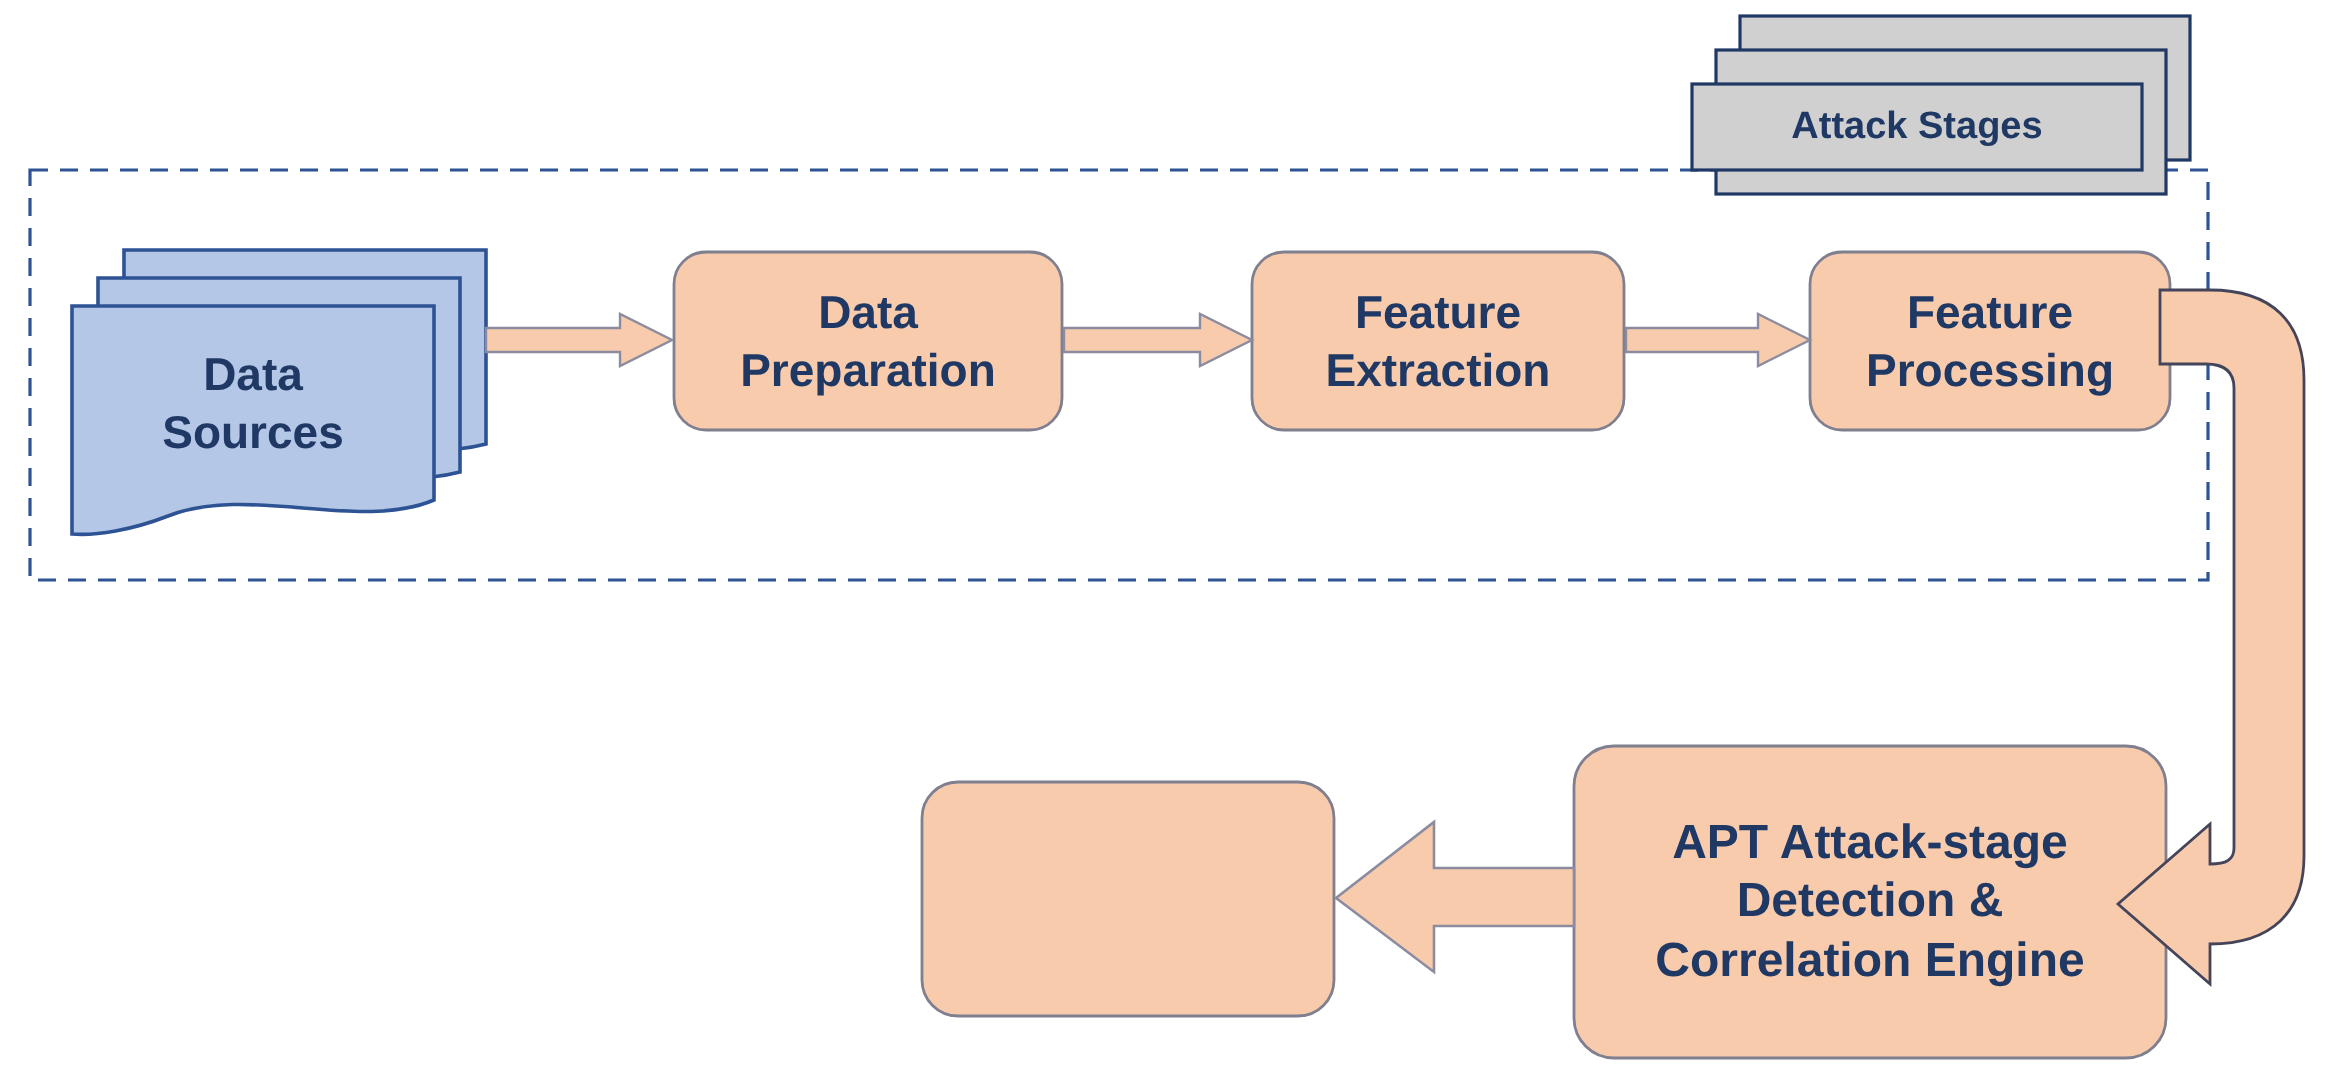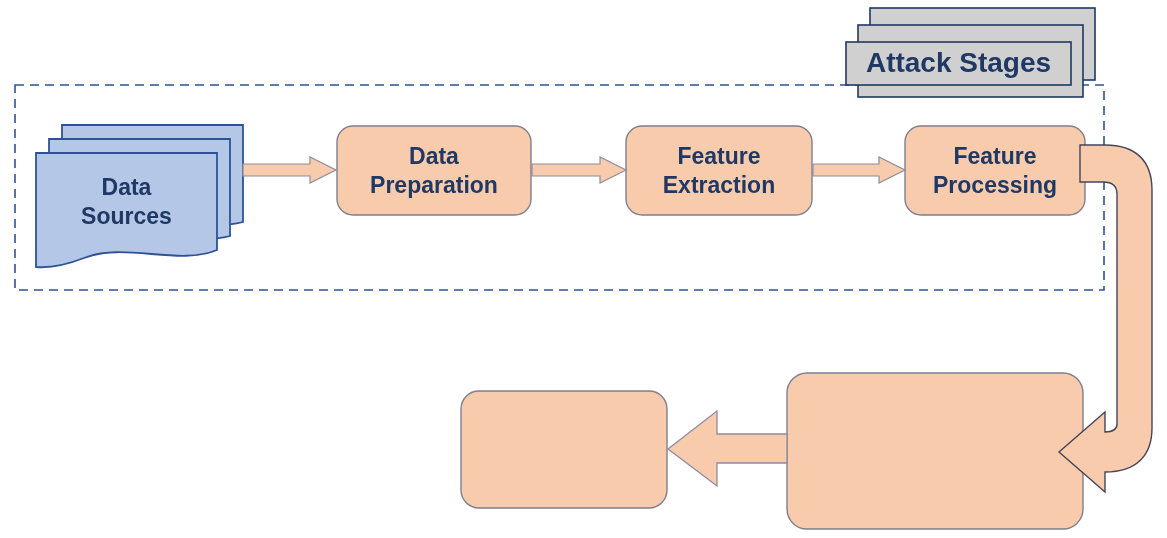--- a/index.html
+++ b/index.html
@@ -30,21 +30,21 @@
     text-align: center;
     color: #1F3864;
     font-weight: bold;
     font-family: "Liberation Sans", sans-serif;
     line-height: 1.22;
     pointer-events: none;
     white-space: pre-line;
   }
   .lbl-proc { font-size: 23px; }
   .lbl-docs { font-size: 23px; }
-  .lbl-stages { font-size: 28px; }
+  .lbl-stages { font-size: 19px; }
   .lbl-engine { font-size: 24px; }
   .lbl-graph { font-size: 24px; }
 </style>
 </head>
 <body>
 
 <div id="canvas">
 
   <svg class="layer" viewBox="0 0 1167 538">
 
@@ -97,15 +97,18 @@
 Preparation</div>
 
   <div class="node-label lbl-proc" style="left:626px; top:126px; width:186px; height:89px;">Feature
 Extraction</div>
 
   <div class="node-label lbl-proc" style="left:905px; top:126px; width:180px; height:89px;">Feature
 Processing</div>
 
   <div class="node-label lbl-stages" style="left:846px; top:42px; width:225px; height:43px;">Attack Stages</div>
 
+  <div class="node-label lbl-engine" style="left:787px; top:373px; width:296px; height:156px;">APT Attack-stage
+Detection &amp;
+Correlation Engine</div>
 
 
 </div>
 
 </body></html>

